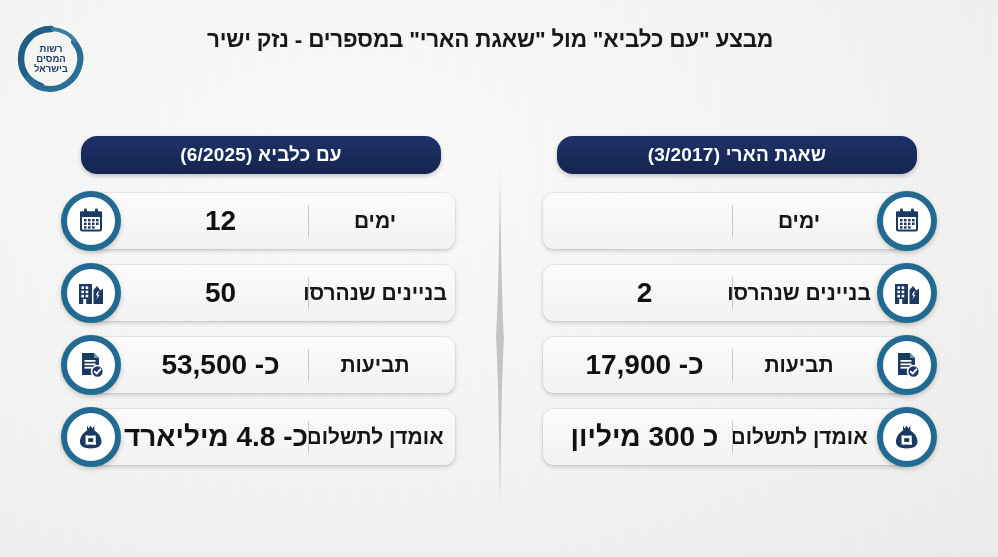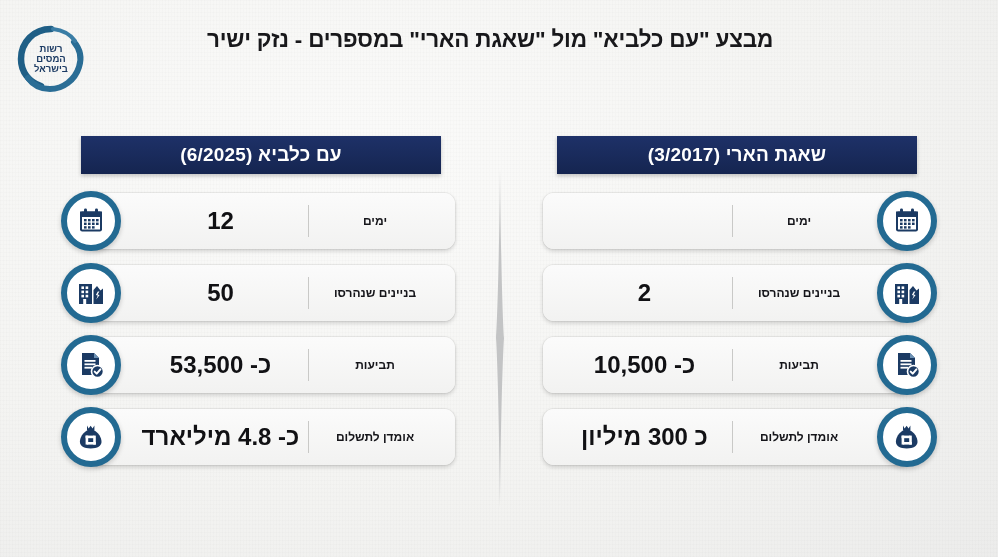--- a/index.html
+++ b/index.html
@@ -61,21 +61,21 @@
   }
   .column {
     width: 404px;
     position: relative;
   }
   .col-gap { width: 72px; }
 
   .col-header {
     height: 38px;
     margin: 0 22px 0 22px;
-    border-radius: 0;
+    border-radius: 16px;
     background: linear-gradient(180deg, #1e3168 0%, #152550 100%);
     box-shadow: 0 2px 4px rgba(0,0,0,0.22);
     color: #ffffff;
     font-size: 19px;
     font-weight: bold;
     display: flex;
     align-items: center;
     justify-content: center;
     letter-spacing: 0.2px;
   }
@@ -131,31 +131,31 @@
     align-items: center;
     justify-content: center;
     box-shadow: 0 2px 5px rgba(0,0,0,0.2);
     z-index: 3;
   }
   .column.left .icon-badge { left: 2px; }
   .column.right .icon-badge { right: 2px; }
   .icon-badge svg { display: block; }
 
   .cell-value {
-    font-size: 24px;
+    font-size: 28px;
     font-weight: bold;
     color: #111114;
     white-space: nowrap;
     display: flex;
     align-items: center;
     justify-content: center;
     flex: 1 1 auto;
   }
   .cell-label {
-    font-size: 12px;
+    font-size: 21px;
     font-weight: bold;
     color: #15151a;
     white-space: nowrap;
     display: flex;
     align-items: center;
     justify-content: center;
     width: 132px;
     flex: 0 0 auto;
   }
   .divider-line {
@@ -256,21 +256,21 @@
               <path d="M17.5 26 L17.5 12 L21 8 L24.5 12.5 L27 10.5 L27 26 Z" fill="#1b3a63"></path>
               <path d="M21.8 13.5 L19.9 17 L21.8 17.6 L20.2 21.5 L23.6 16.9 L21.6 16.4 L23.4 13.5 Z" fill="#ffffff"></path>
             </svg>
           </div>
         </div>
 
         <div class="row">
           <div class="card">
             <div class="cell-label">תביעות</div>
             <div class="divider-line"></div>
-            <div class="cell-value">כ- 10,500</div>
+            <div class="cell-value">כ- 17,900</div>
           </div>
           <div class="icon-badge">
             <svg width="30" height="30" viewBox="0 0 30 30">
               <path d="M6 3 L18 3 L23 8 L23 25 L6 25 Z" fill="#1b3a63"></path>
               <path d="M18 3 L23 8 L18 8 Z" fill="#6d92b5"></path>
               <g fill="#ffffff">
                 <rect x="8.5" y="10" width="11" height="1.8"></rect>
                 <rect x="8.5" y="13.4" width="11" height="1.8"></rect>
                 <rect x="8.5" y="16.8" width="7.5" height="1.8"></rect>
               </g>

